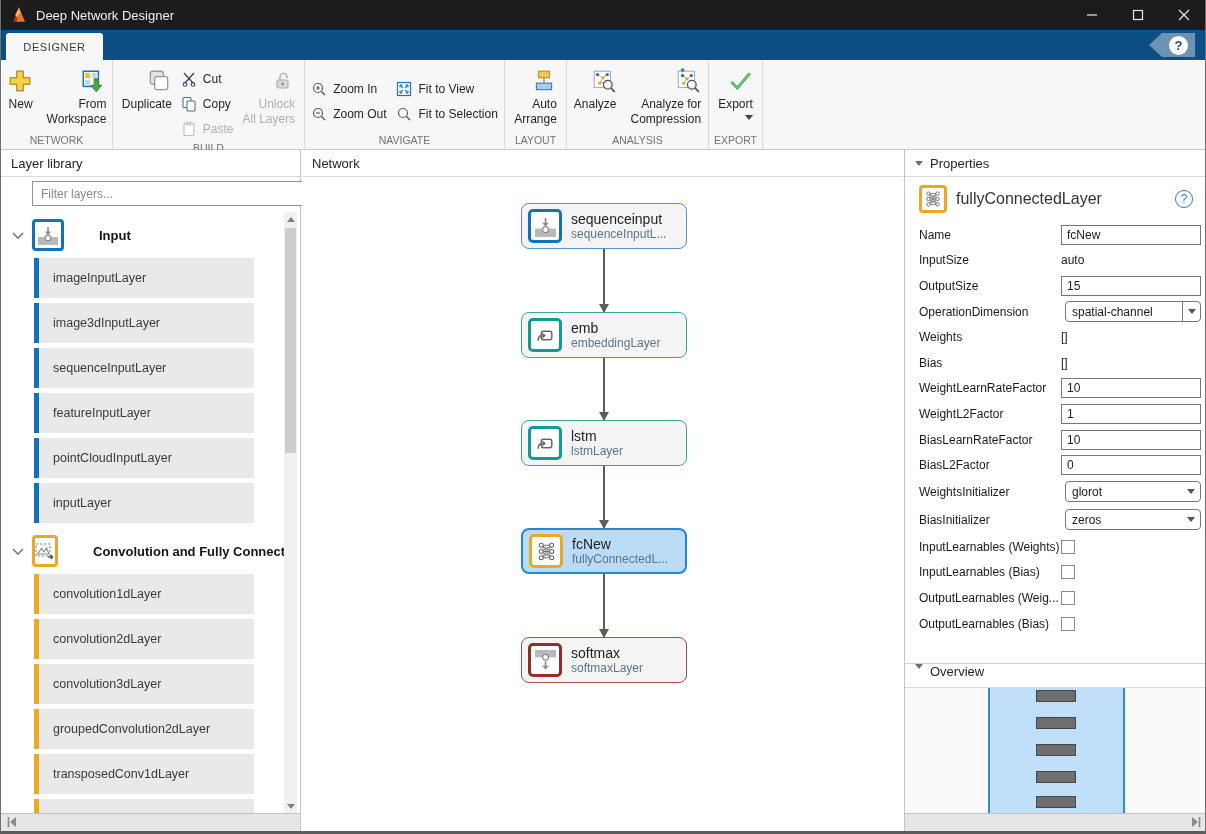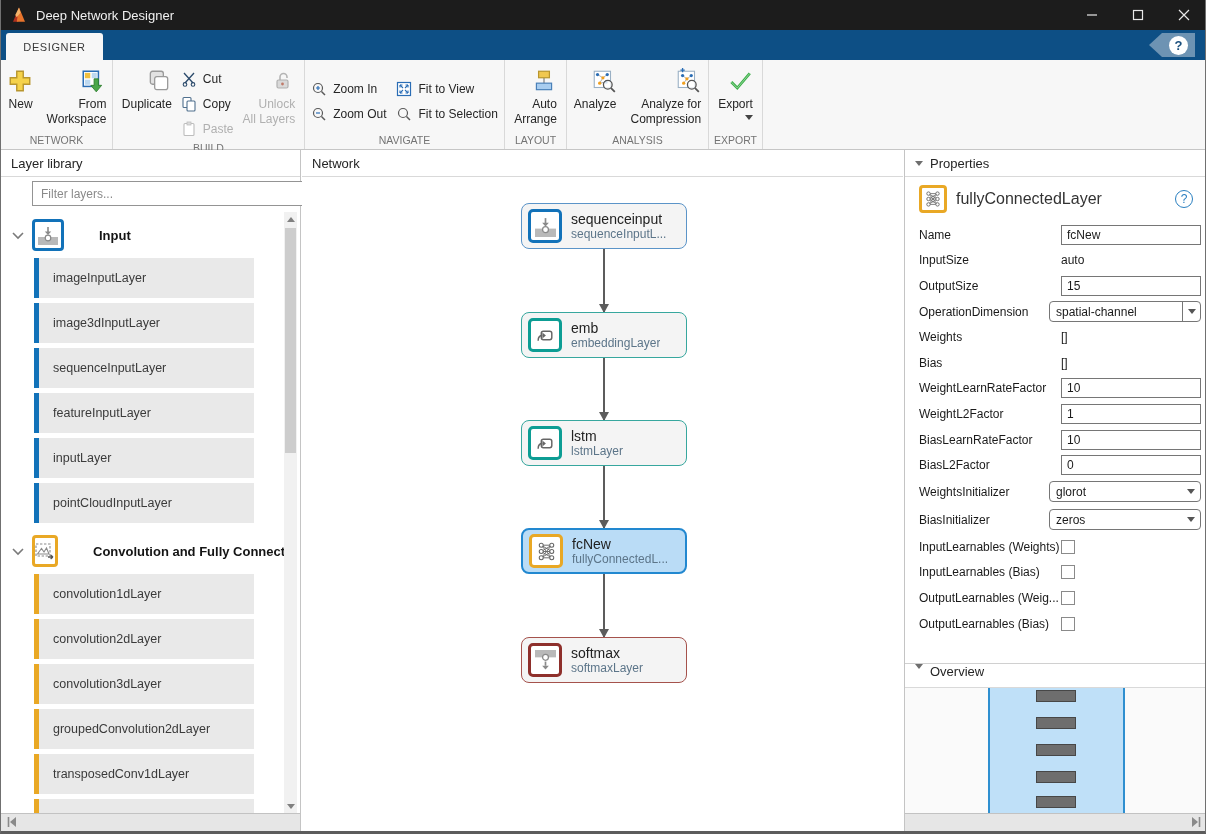--- a/index.html
+++ b/index.html
@@ -75,21 +75,21 @@
   
   .right-panel { position:absolute; right:0; top:0; width:303px; height:100%; border-left:1px solid #c4c4c4; background:#fff; }
   .prop-title-row { position:absolute; top:34px; left:14px; right:14px; height:30px; display:flex; align-items:center; gap:9px; }
   .prop-type { font-size:16px; color:#333; flex:1; }
   .prop-help { width:18px; height:18px; border-radius:50%; border:1.5px solid #2a7fc0; color:#2a7fc0; font-size:12px; display:flex; align-items:center; justify-content:center; }
   .prop-rows { position:absolute; top:72px; left:14px; right:6px; }
   .prop-row { height:25.6px; display:flex; align-items:center; }
   .prop-label { flex:1; font-size:12px; color:#1a1a1a; white-space:nowrap; overflow:hidden; }
   .prop-input { width:140px; height:20px; border:1px solid #767676; font-size:12px; padding-left:5px; color:#1a1a1a; font-family:inherit; }
   .prop-static { width:140px; font-size:12px; color:#1a1a1a; }
-  .prop-dd { width:152px; height:21px; border:1px solid #767676; border-radius:4px; display:flex; align-items:center; background:#fff; }
+  .prop-dd { width:136px; height:21px; border:1px solid #767676; border-radius:4px; display:flex; align-items:center; background:#fff; }
   .prop-dd .dd-val { flex:1; font-size:12px; padding-left:6px; color:#1a1a1a; white-space:nowrap; overflow:hidden; }
   .prop-dd .dd-btn { width:18px; height:100%; display:flex; align-items:center; justify-content:center; }
   .prop-dd.split .dd-btn { border-left:1px solid #767676; }
   .dd-caret { width:0; height:0; border-left:4px solid transparent; border-right:4px solid transparent; border-top:5px solid #555; }
   .prop-check { width:140px; display:flex; }
   .checkbox { width:14px; height:14px; border:1px solid #8a8a8a; background:#fff; }
   .overview-header { position:absolute; top:513px; left:0; right:0; height:25px; border-top:1px solid #d0d0d0; border-bottom:1px solid #d9d9d9; display:flex; align-items:flex-start; padding-left:10px; font-size:13px; color:#252525; background:#fff; }
   .overview-body { position:absolute; top:538px; left:0; right:0; bottom:18px; background:#fafafa; overflow:hidden; }
   .ov-viewport { position:absolute; left:83px; width:137px; top:0; bottom:0; background:#bfe0f8; border-left:2px solid #2e8fd0; border-right:2px solid #2e8fd0; }
   .ov-bar { position:absolute; left:131px; width:40px; height:12px; background:#6e6e6e; border:1px solid #474747; }
@@ -352,22 +352,22 @@
               <polygon points="10,10 6.8,6.5 13.2,6.5" fill="#8a8a8a"></polygon>
             <circle cx="10" cy="13" r="2.8" fill="#fff" stroke="#8a8a8a" stroke-width="1.2"></circle>
           </svg>
         </span>
         <span class="lib-title">Input</span>
       </div>
       <div class="lib-item">imageInputLayer</div>
       <div class="lib-item">image3dInputLayer</div>
       <div class="lib-item">sequenceInputLayer</div>
       <div class="lib-item">featureInputLayer</div>
+      <div class="lib-item">pointCloudInputLayer</div>
       <div class="lib-item">inputLayer</div>
-      <div class="lib-item">pointCloudInputLayer</div>
 
       <div class="lib-section-header">
         <svg class="lib-chevron" width="14" height="9" viewBox="0 0 14 9">
             <polyline points="2,2 7,7 12,2" fill="none" stroke="#7a7a7a" stroke-width="1.6"></polyline>
           </svg>
         <span class="lib-ic yellow">
           <svg width="20" height="20" viewBox="0 0 20 20">
             <rect x="1" y="3" width="14" height="12" fill="#fff" stroke="#8a8a8a" stroke-width="1.1" stroke-dasharray="2.4 1.6"></rect>
             <path d="M2.5 13 L6.5 7.5 L9 11 L11.5 7 L14 13 Z" fill="none" stroke="#8a8a8a" stroke-width="1.1"></path>
             <path d="M13 16 h5 M18 16 l-2.4 -2 M18 16 l-2.4 2" stroke="#555" stroke-width="1.3" fill="none"></path>

